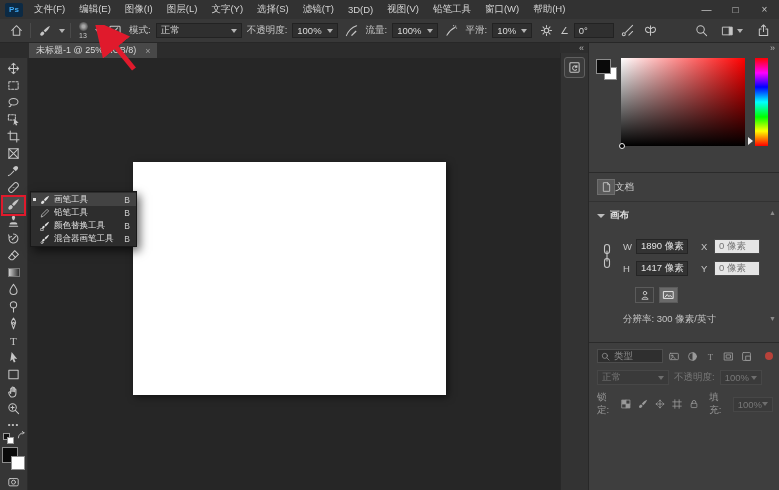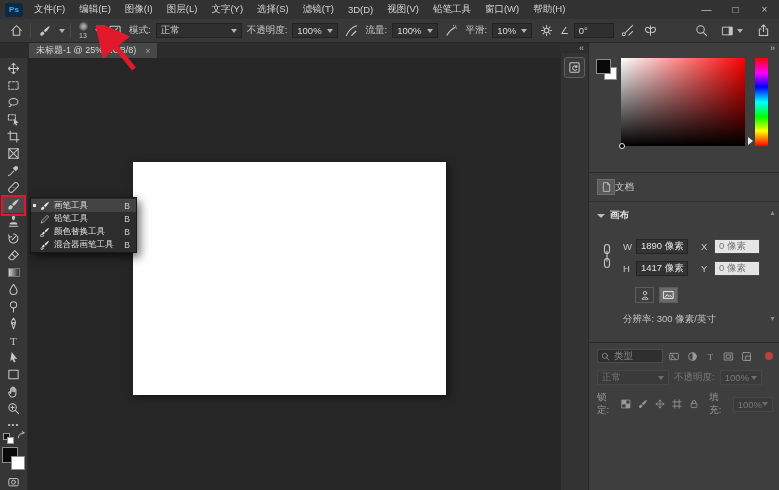--- a/index.html
+++ b/index.html
@@ -53,21 +53,21 @@
   #fg{position:absolute;left:1px;top:0;width:16px;height:16px;background:#0a0a0a;border:1px solid #8d8d8d}
   #bg{position:absolute;left:10px;top:9px;width:14px;height:14px;background:#fff;border:1px solid #8d8d8d}
   #quickmask{margin-top:3px}
 
   
   #canvas-area{position:absolute;left:28px;top:58px;width:532px;bottom:0;background:#262626}
   #white-canvas{position:absolute;left:105px;top:104px;width:313px;height:233px;background:#ffffff;
                 box-shadow:2px 2px 7px rgba(0,0,0,.55)}
 
   
-  #flyout{position:absolute;left:30px;top:197px;width:107px;background:#2d2d2d;border:1px solid #181818;
+  #flyout{position:absolute;left:30px;top:191px;width:107px;background:#2d2d2d;border:1px solid #181818;
           box-shadow:3px 4px 9px rgba(0,0,0,.6);z-index:50;padding:1px 0}
   .fly-item{display:flex;align-items:center;height:13px;padding:0 6px 0 2px;gap:4px;font-size:8.5px;color:#e2e2e2;white-space:nowrap}
   .fly-item.active{background:#434343}
   .fly-dot{width:3px;height:3px;flex:none}
   .fly-item.active .fly-dot{background:#e2e2e2}
   .fly-sc{margin-left:auto;color:#cfcfcf}
 
   
   #red-rect{position:absolute;left:1px;top:195px;width:25px;height:21px;border:2px solid #e01a2c;z-index:60}
   #red-arrow{position:absolute;left:92px;top:25px;z-index:60;pointer-events:none}

